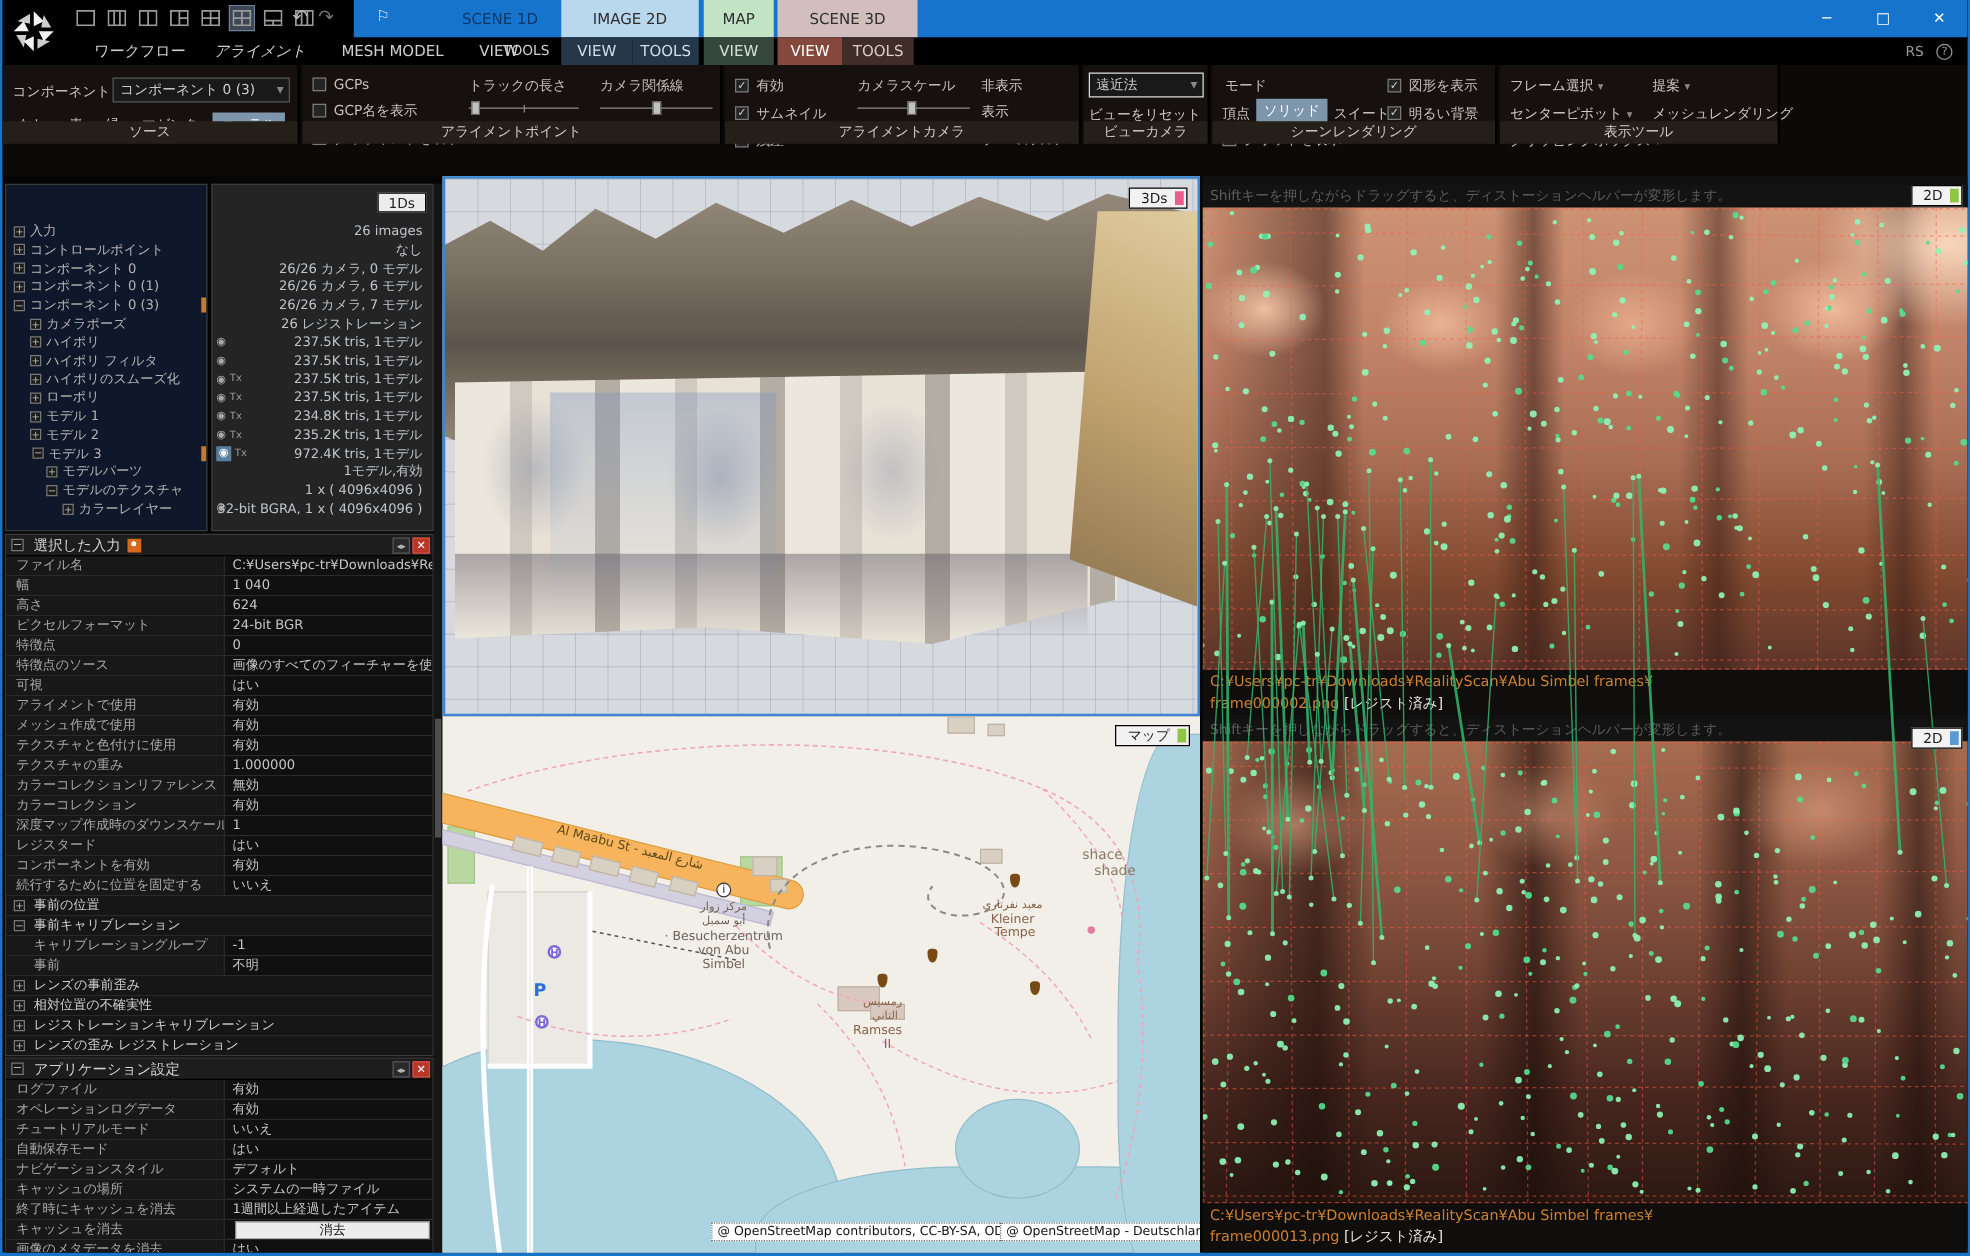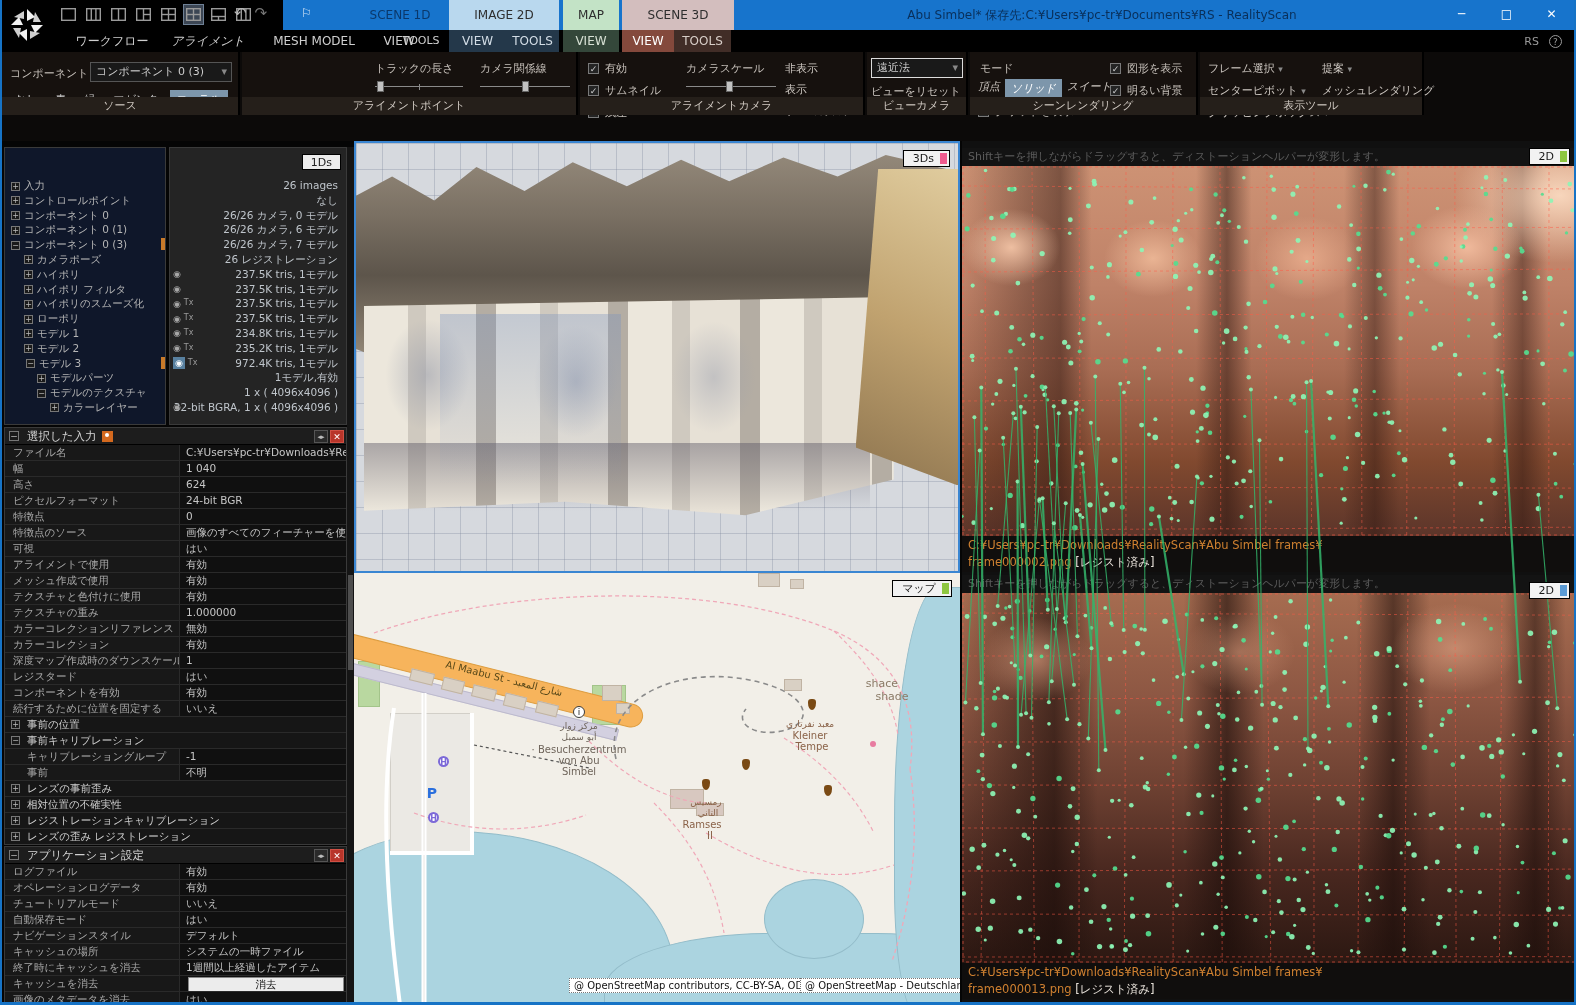--- a/index.html
+++ b/index.html
@@ -274,21 +274,20 @@
       </div>
     <div class="undo-redo">
       <span>↶</span>
       <span style="color:#777;">↷</span>
     </div>
     <span class="flag-icon">⚐</span>
     <div class="scene1d-text">SCENE 1D</div>
     <div class="ws-tab image2d">IMAGE 2D</div>
     <div class="ws-tab map">MAP</div>
     <div class="ws-tab scene3d">SCENE 3D</div>
-    <div class="win-title">Abu Simbel* 保存先:C:¥Users¥pc-tr¥Documents¥RS - RealityScan</div>
     <div class="win-controls">
       <span class="win-btn">─</span>
       <span class="win-btn">□</span>
       <span class="win-btn">✕</span>
     </div>
   </div>
 
   <div class="menubar">
   <span class="mi mi-0">ワークフロー</span>
       <span class="mi mi-1">アライメント</span>
@@ -317,20 +316,34 @@
           <span class="cbtn">なし</span>
           <span class="cbtn">青</span>
           <span class="cbtn">緑</span>
           <span class="cbtn">マゼンタ</span>
           <span class="cbtn sel">コーラル</span>
         </div>
       <div class="rg-label">ソース</div>
     </div>
 
     <div class="rgroup rg2">
+      <div class="cb-col" style="left:8px;top:9px;">
+          <div class="cbrow">
+            <span class="cbbox"></span>
+            <span>GCPs</span>
+          </div>
+          <div class="cbrow">
+            <span class="cbbox"></span>
+            <span>GCP名を表示</span>
+          </div>
+          <div class="cbrow">
+            <span class="cbbox"></span>
+            <span>タイポイントを表示</span>
+          </div>
+        </div>
       <span class="rlabel" style="position:absolute;left:133px;top:9px;">トラックの長さ</span>
       <div class="slider" style="position:absolute;left:133px;top:28px;width:88px;">
         <div class="groove"></div>
           <div class="tick" style="left:44px;"></div>
           <div class="thumb" style="left:2px;"></div>
       </div>
       <span class="rlabel" style="position:absolute;left:133px;top:48px;">1</span>
       <span class="rlabel" style="position:absolute;left:208px;top:48px;">15</span>
       <span class="rlabel" style="position:absolute;left:238px;top:9px;">カメラ関係線</span>
       <div class="slider" style="position:absolute;left:238px;top:28px;width:90px;">
@@ -371,21 +384,21 @@
     <div class="rgroup rg4">
       <div class="combo" style="position:absolute;left:4px;top:6px;width:92px;border-color:#ddd;">
         <span>遠近法</span><span class="caret">▾</span>
       </div>
       <span class="rbtn" style="position:absolute;left:4px;top:32px;">ビューをリセット</span>
       <div class="rg-label">ビューカメラ</div>
     </div>
 
     <div class="rgroup rg5">
       <span class="rlabel" style="position:absolute;left:10px;top:9px;">モード</span>
-      <div style="position:absolute;left:8px;top:27px;display:flex;gap:5px;align-items:flex-start;font-style:italic;">
+      <div style="position:absolute;left:8px;top:27px;display:flex;gap:5px;align-items:flex-end;">
           <span class="rbtn">頂点</span>
           <span class="rbtn sel">ソリッド</span>
           <span class="rbtn">スイート</span>
         </div>
       <div class="cbrow" style="position:absolute;left:8px;top:52px;">
         <span class="cbbox">✓</span>
           <span>グリッドを表示</span>
       </div>
       <div class="cb-col" style="left:140px;top:9px;">
           <div class="cbrow">

